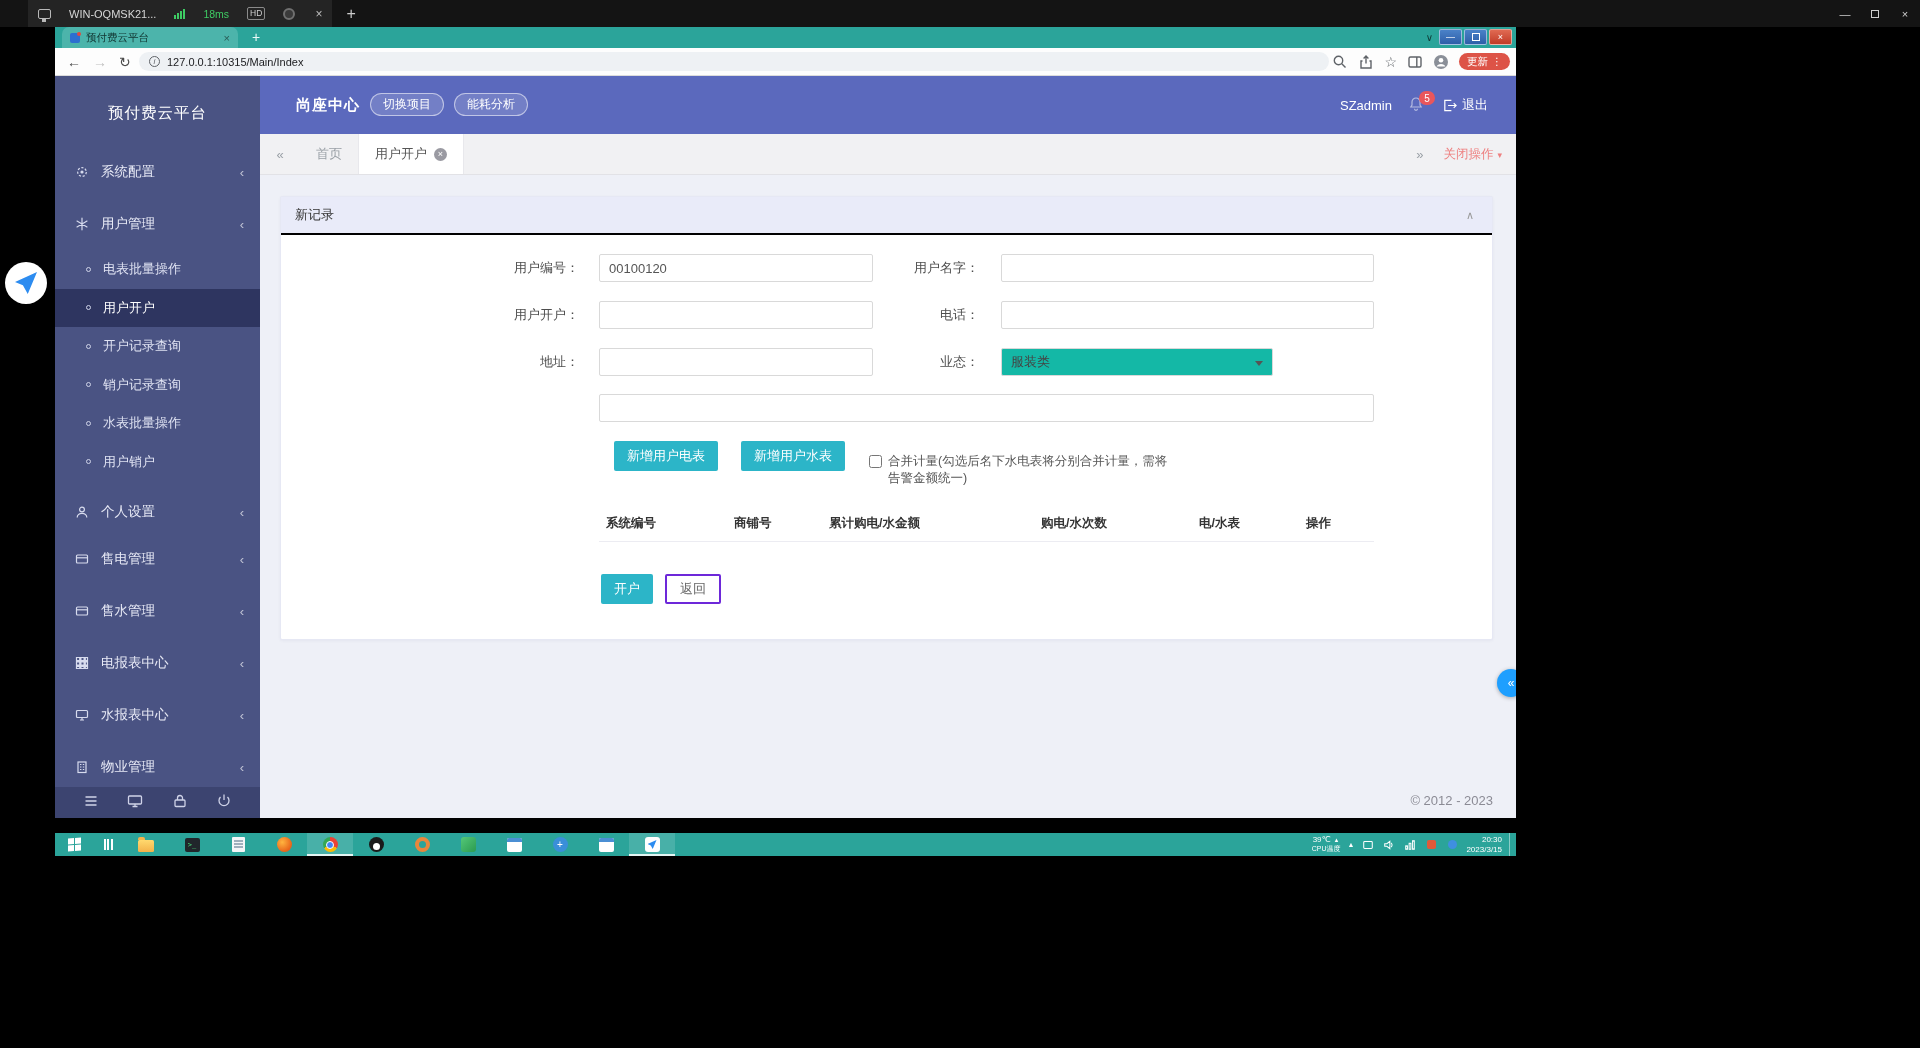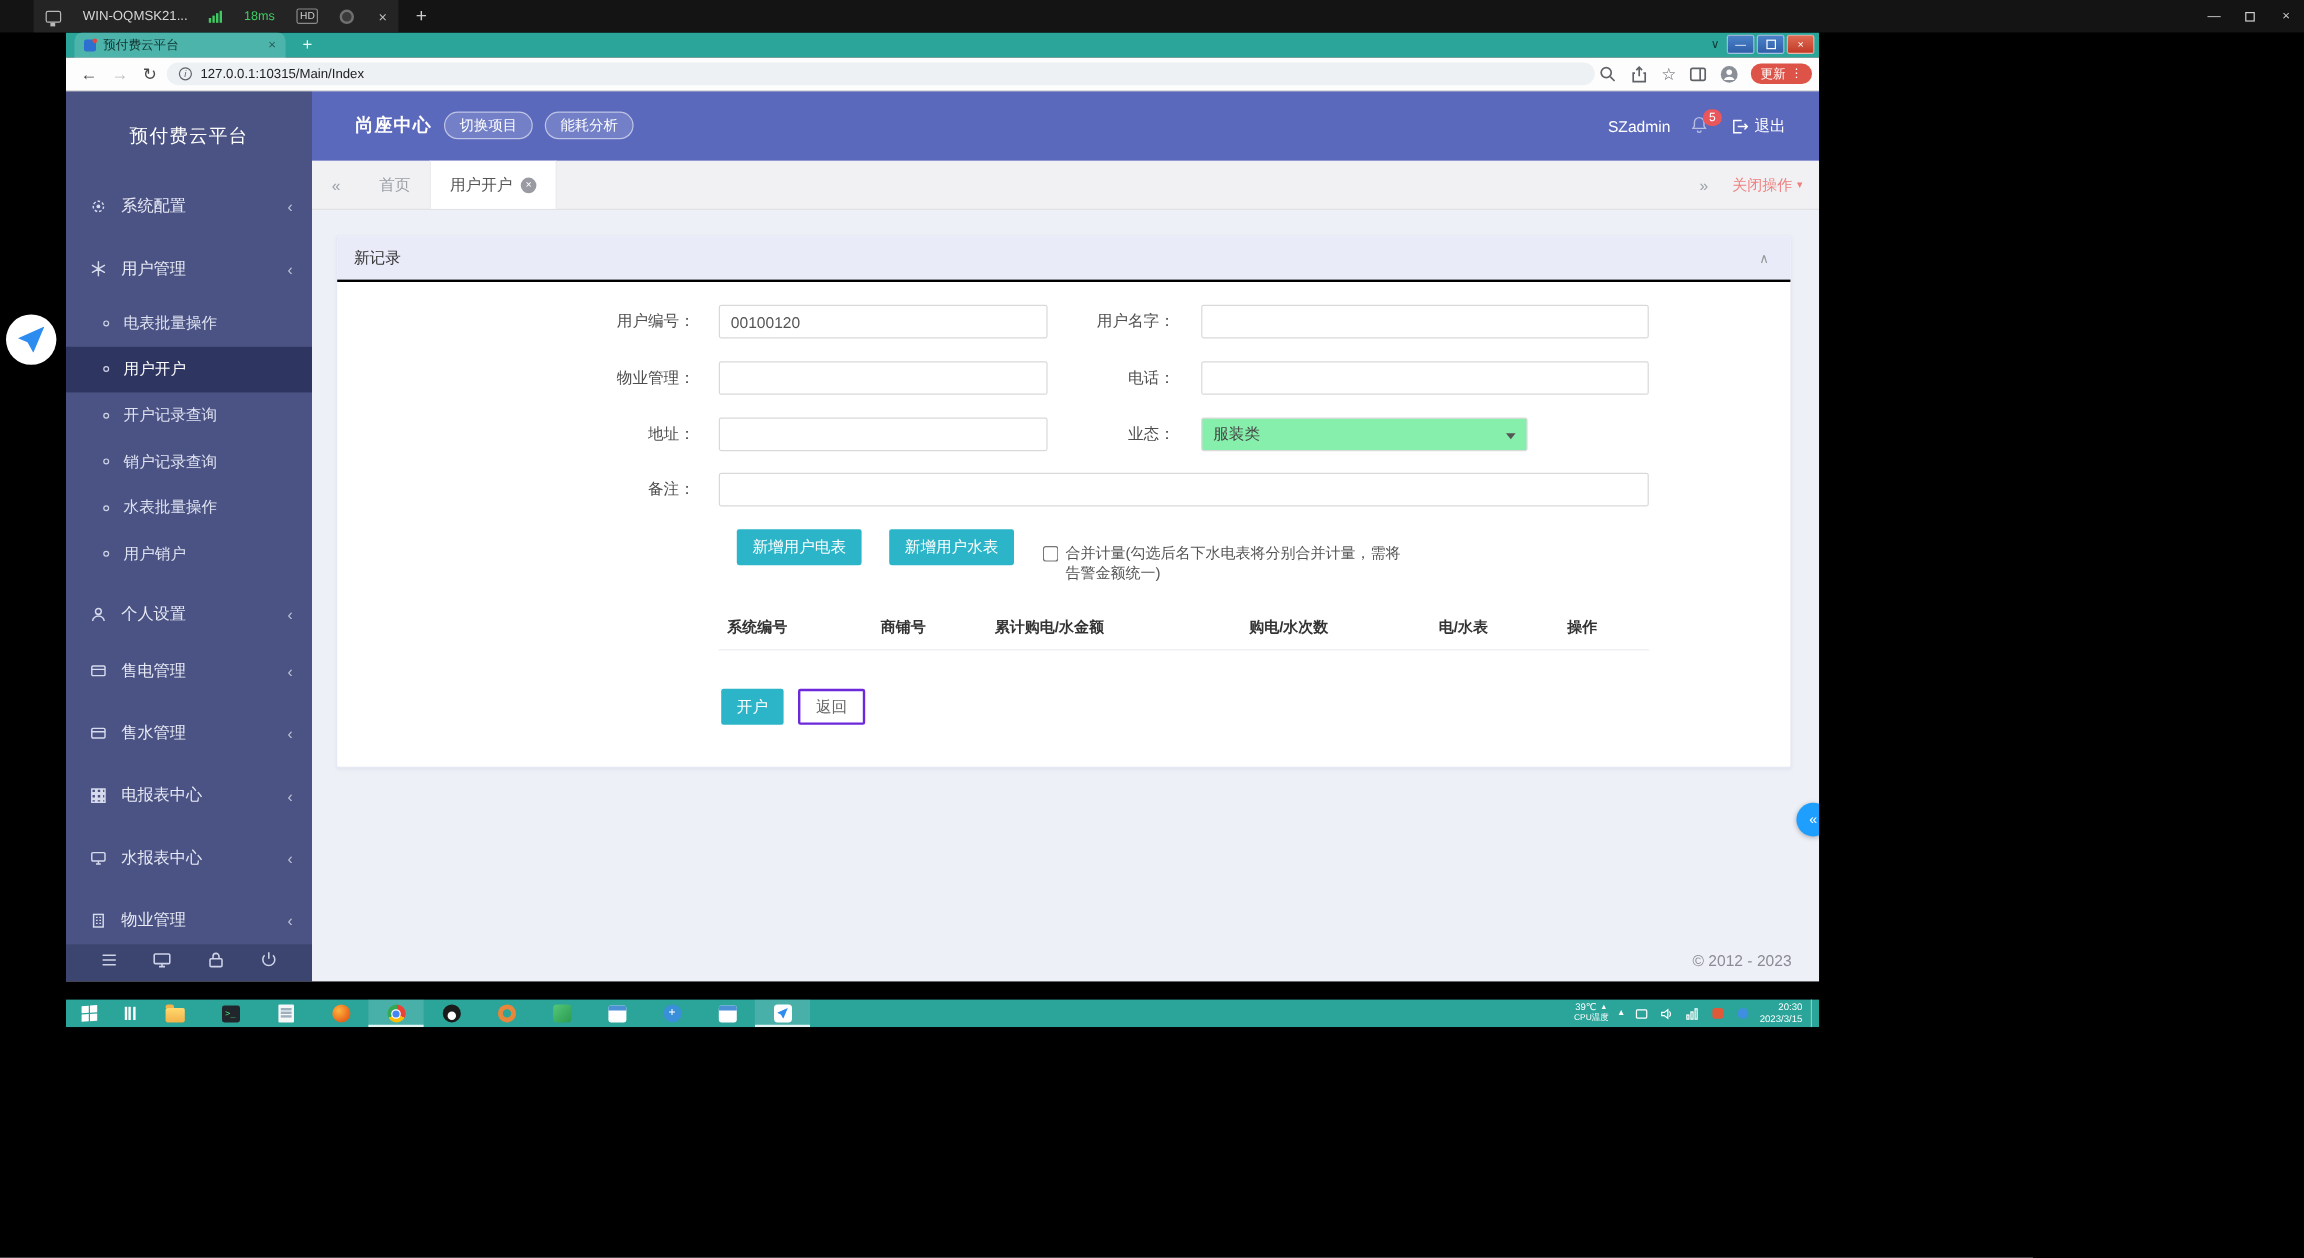--- a/index.html
+++ b/index.html
@@ -105,21 +105,21 @@
 
 .content{position:absolute;left:205px;top:99px;width:1256px;height:643px;background:#eef0f7;}
 .panel{position:absolute;left:20px;top:21px;width:1213px;height:444px;background:#fff;border:1px solid #e6e8f4;border-radius:2px;box-shadow:0 1px 3px rgba(60,60,120,.06);}
 .panel-hd{height:38px;background:#e9ebf9;border-bottom:2px solid #000000;position:relative;display:flex;align-items:center;}
 .panel-title{margin-left:14px;font-size:13px;color:#333;}
 .collapse{position:absolute;right:18px;color:#999;font-size:11px;}
 .panel-bd{position:relative;height:404px;}
 .f-label{position:absolute;width:290px;text-align:right;font-size:13px;color:#4d4d4d;line-height:28px;}
 .f-label.c2{width:218px;left:480px;}
 .f-input{position:absolute;height:28px;border:1px solid #d9d9d9;border-radius:2px;font-size:13px;color:#555;padding:0 9px;background:#fff;outline:none;font-family:inherit;}
-.f-select{position:absolute;height:28px;border:1px solid #d9d9d9;border-radius:2px;font-size:13px;color:#444;padding:0 9px;background:#86efac;display:flex;align-items:center;}
+.f-select{position:absolute;height:28px;border:1px solid #d9d9d9;border-radius:2px;font-size:13px;color:#444;padding:0 9px;background:#14b8a6;display:flex;align-items:center;}
 .sel-caret{position:absolute;right:9px;top:12px;width:0;height:0;border-left:4px solid transparent;border-right:4px solid transparent;border-top:5px solid #555;}
 .tealbtn{position:absolute;height:30px;background:#2cb5c8;color:#fff;font-size:13px;border:none;border-radius:2px;padding:0 13px;display:flex;align-items:center;justify-content:center;font-family:inherit;}
 .ghostbtn{position:absolute;height:30px;background:#fff;color:#666;font-size:13px;border:2px solid #6d28d9;border-radius:2px;padding:0 13px;display:flex;align-items:center;justify-content:center;font-family:inherit;}
 .mergebox{position:absolute;left:588px;top:218px;width:302px;display:flex;gap:6px;}
 .mergebox input{width:13px;height:13px;margin-top:2px;flex:none;}
 .mergebox .mtext{font-size:12.5px;color:#555;line-height:17px;}
 .thead{position:absolute;left:318px;top:271px;width:775px;height:36px;border-bottom:1px solid #ececf2;display:flex;align-items:center;}
 .th{font-size:12.5px;font-weight:bold;color:#333;padding-left:7px;}
 .footer{position:absolute;right:23px;top:618px;font-size:13px;color:#8b8b95;}
 .expand-handle{position:absolute;right:-9px;top:494px;width:28px;height:28px;border-radius:50%;background:#1e9fff;color:#fff;font-size:12px;display:flex;align-items:center;justify-content:center;box-shadow:0 1px 4px rgba(0,0,0,.3);}
@@ -434,34 +434,33 @@
             <span class="panel-title">新记录</span>
             <span class="collapse">∧</span>
           </div>
           <div class="panel-bd">
 
             <span class="f-label" style="left:8px;top:19px;">用户编号：</span>
             <input class="f-input" style="left: 318px; top: 19px; width: 274px;" value="00100120">
             <span class="f-label c2" style="top:19px;">用户名字：</span>
             <input class="f-input" style="left: 720px; top: 19px; width: 373px;" value="">
 
-            <span class="f-label" style="left:8px;top:66px;">物业管理：</span>
+            <span class="f-label" style="left:8px;top:66px;">用户开户：</span>
             <input class="f-input" style="left: 318px; top: 66px; width: 274px;" value="">
             <span class="f-label c2" style="top:66px;">电话：</span>
             <input class="f-input" style="left: 720px; top: 66px; width: 373px;" value="">
 
             <span class="f-label" style="left:8px;top:113px;">地址：</span>
             <input class="f-input" style="left: 318px; top: 113px; width: 274px;" value="">
             <span class="f-label c2" style="top:113px;">业态：</span>
             <div class="f-select" style="left:720px;top:113px;width:272px;">
               <span>服装类</span>
               <span class="sel-caret"></span>
             </div>
 
-            <span class="f-label" style="left:8px;top:159px;">备注：</span>
             <input class="f-input" style="left: 318px; top: 159px; width: 775px;" value="">
 
             <button class="tealbtn" style="left:333px;top:206px;">新增用户电表</button>
             <button class="tealbtn" style="left:460px;top:206px;">新增用户水表</button>
 
             <div class="mergebox">
               <input type="checkbox" style="">
               <span class="mtext">合并计量(勾选后名下水电表将分别合并计量，需将告警金额统一)</span>
             </div>
 

